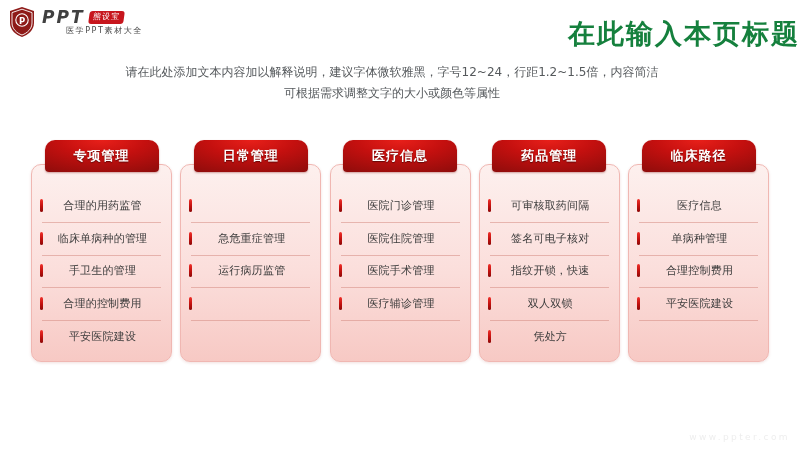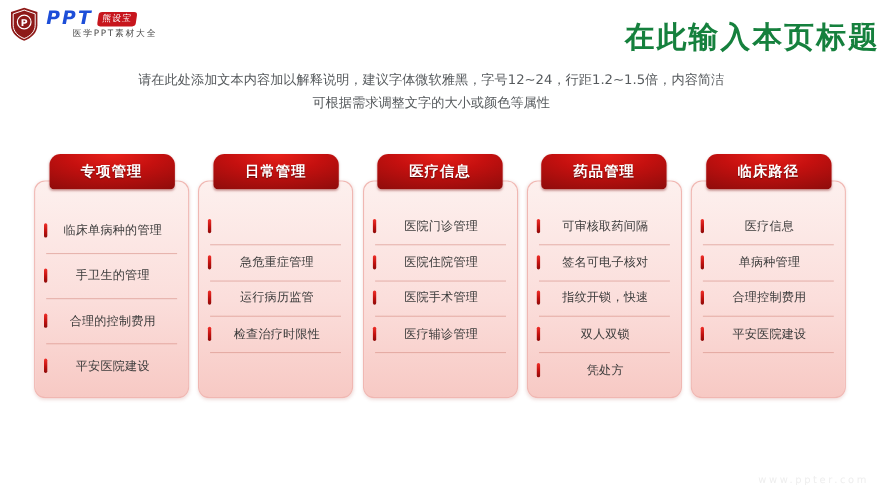--- a/index.html
+++ b/index.html
@@ -39,21 +39,21 @@
   }
   .logo-row1 {
     display: flex;
     align-items: center;
     gap: 4px;
   }
   .logo-ppt {
     font-size: 17px;
     font-weight: bold;
     font-style: italic;
-    color: #1d4ed8;
+    color: #404040;
     letter-spacing: 2px;
     line-height: 1;
   }
   .logo-badge {
     background: #c7161d;
     color: #ffffff;
     font-size: 8px;
     line-height: 1;
     padding: 2px 4px 3px 4px;
     border-radius: 3px;
@@ -214,20 +214,24 @@
   <div>可根据需求调整文字的大小或颜色等属性</div>
 </div>
 
 <div id="cards">
 
   <div class="card">
     <div class="card-tab">专项管理</div>
     <div class="card-body">
       <div class="row">
         <span class="bullet"></span>
+        <span class="row-label">合理的用药监管</span>
+      </div>
+      <div class="row">
+        <span class="bullet"></span>
         <span class="row-label">临床单病种的管理</span>
       </div>
       <div class="row">
         <span class="bullet"></span>
         <span class="row-label">手卫生的管理</span>
       </div>
       <div class="row">
         <span class="bullet"></span>
         <span class="row-label">合理的控制费用</span>
       </div>
@@ -247,21 +251,20 @@
       <div class="row">
         <span class="bullet"></span>
         <span class="row-label">急危重症管理</span>
       </div>
       <div class="row">
         <span class="bullet"></span>
         <span class="row-label">运行病历监管</span>
       </div>
       <div class="row">
         <span class="bullet"></span>
-        <span class="row-label">检查治疗时限性</span>
       </div>
       <div class="row empty">
         <span class="bullet"></span>
         <span class="row-label"></span>
       </div>
     </div>
   </div>
 
   <div class="card">
     <div class="card-tab">医疗信息</div>

